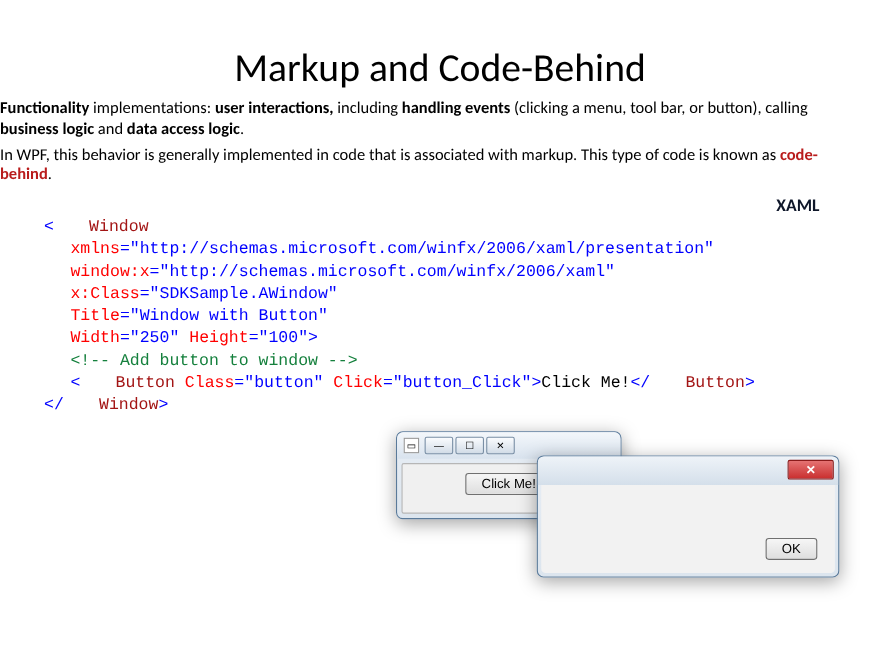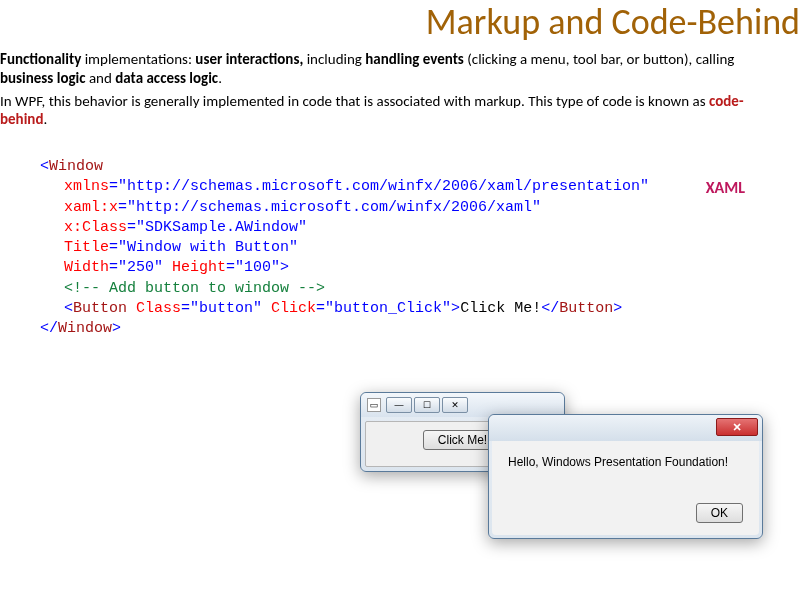--- a/index.html
+++ b/index.html
@@ -5,52 +5,53 @@
   * { margin: 0; padding: 0; box-sizing: border-box; }
   body {
     width: 800px;
     height: 600px;
     background: #fff;
     font-family: Calibri, Arial, sans-serif;
     position: relative;
     overflow: hidden;
   }
   .slide-title {
-    text-align: right;
+    text-align: center;
     font-size: 36px;
     font-weight: 400;
-    color: #a16207;
+    color: #000000;
+    margin-top: 40px;
     margin-bottom: 6px;
   }
   .bullets {
     list-style: disc;
     margin-right: 40px;
     font-size: 15px;
     color: #000;
     line-height: 1.25;
   }
   .bullets li { margin-bottom: 4px; }
   .b { font-weight: 700; }
   .cb { color: #b91c1c; font-weight: 700; }
   .xaml-label {
     position: absolute;
     right: 55px;
     top: 178px;
     font-weight: 700;
-    color: #be185d;
+    color: #0f172a;
     font-size: 16px;
   }
   .code {
     margin-top: 28px;
     margin-left: 40px;
     font-family: Consolas, "Courier New", monospace;
     font-size: 15px;
     line-height: 1.35;
   }
-  .tag { color: #A31515; }
+  .tag { color: #A31515; margin-left: 32px; }
   .attr { color: #FF0000; }
   .val { color: #0000FF; }
   .punct { color: #0000FF; }
   .comment { color: #15803d; }
   .text { color: #000; }
   .indent1 { padding-left: 24px; }
   .indent2 { padding-left: 24px; }
 
   
   .win7 {
@@ -136,21 +137,21 @@
   <li>
     <span>In WPF, this behavior is generally implemented in code that is associated with markup. This type of code is known as </span><span class="cb">code-behind</span><span>.</span>
   </li>
 </ul>
 
 <div class="xaml-label">XAML</div>
 
 <div class="code">
   <div><span class="punct">&lt;</span><span class="tag">Window</span></div>
   <div class="indent1"><span class="attr">xmlns</span><span class="val">="http://schemas.microsoft.com/winfx/2006/xaml/presentation"</span></div>
-  <div class="indent1"><span class="attr">xaml:x</span><span class="val">="http://schemas.microsoft.com/winfx/2006/xaml"</span></div>
+  <div class="indent1"><span class="attr">window:x</span><span class="val">="http://schemas.microsoft.com/winfx/2006/xaml"</span></div>
   <div class="indent1"><span class="attr">x:Class</span><span class="val">="SDKSample.AWindow"</span></div>
   <div class="indent1"><span class="attr">Title</span><span class="val">="Window with Button"</span></div>
   <div class="indent1"><span class="attr">Width</span><span class="val">="250" </span><span class="attr">Height</span><span class="val">="100"</span><span class="punct">&gt;</span></div>
   <div class="indent2"><span class="comment">&lt;!-- Add button to window --&gt;</span></div>
   <div class="indent2"><span class="punct">&lt;</span><span class="tag">Button </span><span class="attr">Class</span><span class="val">="button" </span><span class="attr">Click</span><span class="val">="button_Click"</span><span class="punct">&gt;</span><span class="text">Click Me!</span><span class="punct">&lt;/</span><span class="tag">Button</span><span class="punct">&gt;</span></div>
   <div><span class="punct">&lt;/</span><span class="tag">Window</span><span class="punct">&gt;</span></div>
 </div>
 
 <div class="win7 window-a">
   <div class="titlebar">
@@ -164,18 +165,17 @@
   <div class="client">
     <button class="button7">Click Me!</button>
   </div>
 </div>
 
 <div class="win7 window-b">
   <div class="tb2">
     <div class="winbtn close-danger">✕</div>
   </div>
   <div class="body">
-    <div>Hello, Windows Presentation Foundation!</div>
     <div class="btnrow">
       <button class="button7">OK</button>
     </div>
   </div>
 </div>
 
 </body></html>

